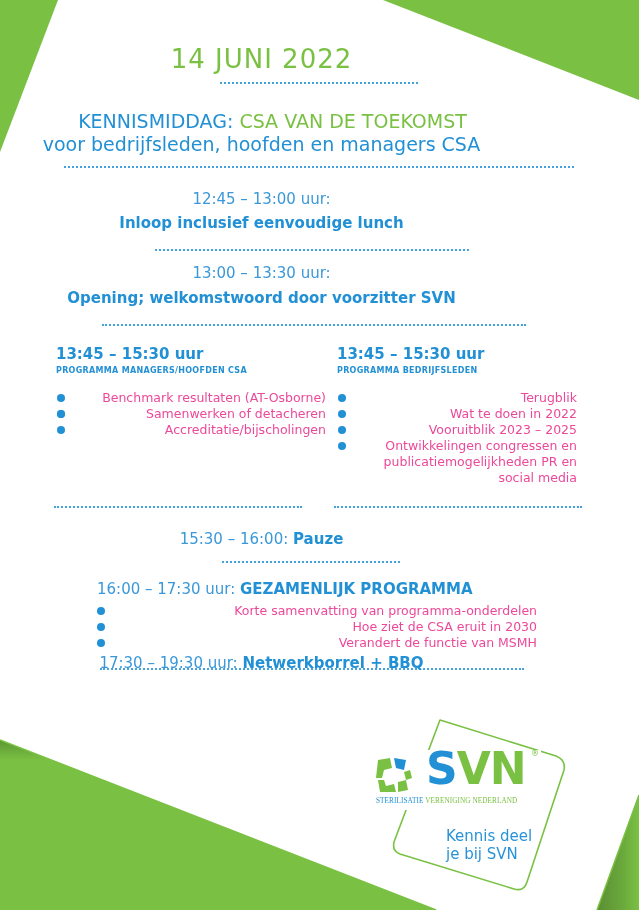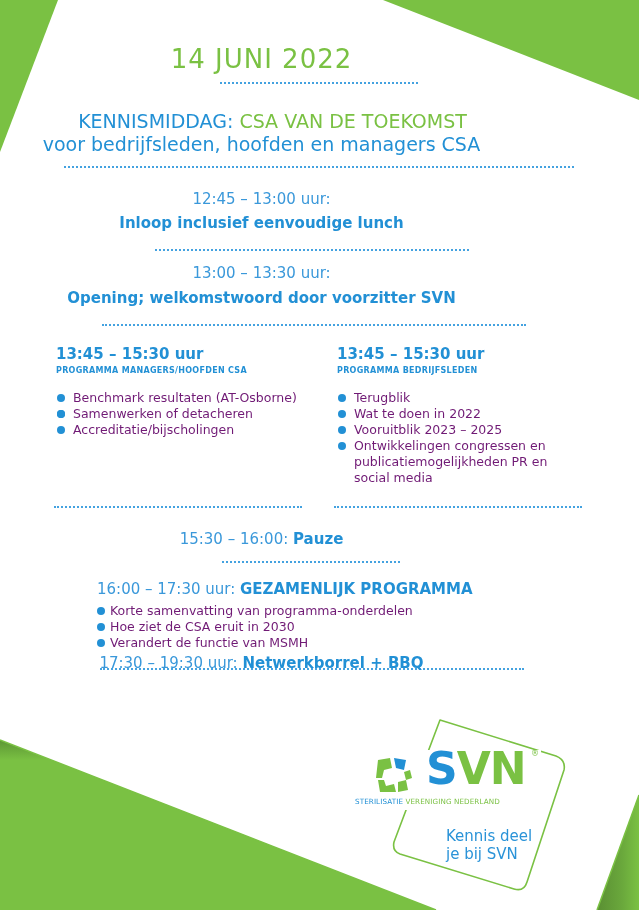--- a/index.html
+++ b/index.html
@@ -22,21 +22,21 @@
   }
   .date { top:44px; font-size:26px; letter-spacing:1px; color:#7ac143; font-weight:normal; }
   .headline1 { top:110px; font-size:19px;margin-left:11px; }
   .headline2 { top:133px; font-size:19px; }
   .time-light { font-size:15px; font-weight:normal; color:#3a98da; }
   .item-bold { font-size:15px; font-weight:bold; color:#2290d5; }
   .col { position:absolute; z-index:2; width:270px; }
   .col-time { font-size:15px; font-weight:bold; color:#2290d5; }
   .col-sub { font-size:8px; font-weight:bold; color:#2290d5; letter-spacing:0.3px; margin-top:3px; }
   ul.bul { list-style:none; margin:0; padding:0; }
-  ul.bul li { position:relative; font-size:12.5px; line-height:16px; color:#701a75; padding-left:17px; }
+  ul.bul li { position:relative; font-size:12.5px; line-height:16px; color:#ec4899; padding-left:17px;text-align:right; }
   ul.bul li .dot {
     position:absolute; left:1px; top:4px; width:8px; height:8px; border-radius:50%; background:#2290d5;
   }
   ul.bul.tight li { padding-left:13px; font-size:12.5px; }
   ul.bul.tight li .dot { left:0; }
   .logo { position:absolute; z-index:2; }
 </style>
 </head>
 <body>
 
@@ -135,20 +135,20 @@
   <polygon points="2,4 14,2 16,12 8,14 6,22 0,22" fill="#7ac143"></polygon>
   <polygon points="18,2 30,4 28,14 20,12" fill="#2290d5"></polygon>
   <polygon points="2,24 8,24 10,30 18,28 20,36 4,36" fill="#7ac143"></polygon>
   <polygon points="22,26 30,24 32,34 22,36" fill="#7ac143"></polygon>
   <polygon points="28,16 34,14 36,22 30,24" fill="#7ac143"></polygon>
 </svg>
 <div class="abs" style="left:426px; top:745px; font-size:44px; font-weight:bold; line-height:48px; letter-spacing:-1px;">
   <span style="color:#2290d5;">S</span><span style="color:#7ac143;">VN</span>
 </div>
 <div class="abs" style="left:531px; top:749px; font-size:8px; color:#7ac143;">®</div>
-<div class="abs" style="left:355px; top:797px; font-size:7.2px; letter-spacing:0.1px; white-space:nowrap;">
+<div class="abs" style="left:376px; top:797px; font-size:7.2px; letter-spacing:0.1px; white-space:nowrap;font-family:Liberation Serif, serif;">
   <span style="color:#2290d5;">STERILISATIE</span>
   <span style="color:#7ac143;">VERENIGING NEDERLAND</span>
 </div>
 <div class="abs" style="left:446px; top:790px; font-size:15px; line-height:18px; color:#2a93d8;margin-top:37px;">
   <div>Kennis deel</div>
   <div>je bij SVN</div>
 </div>
 
 </body></html>

